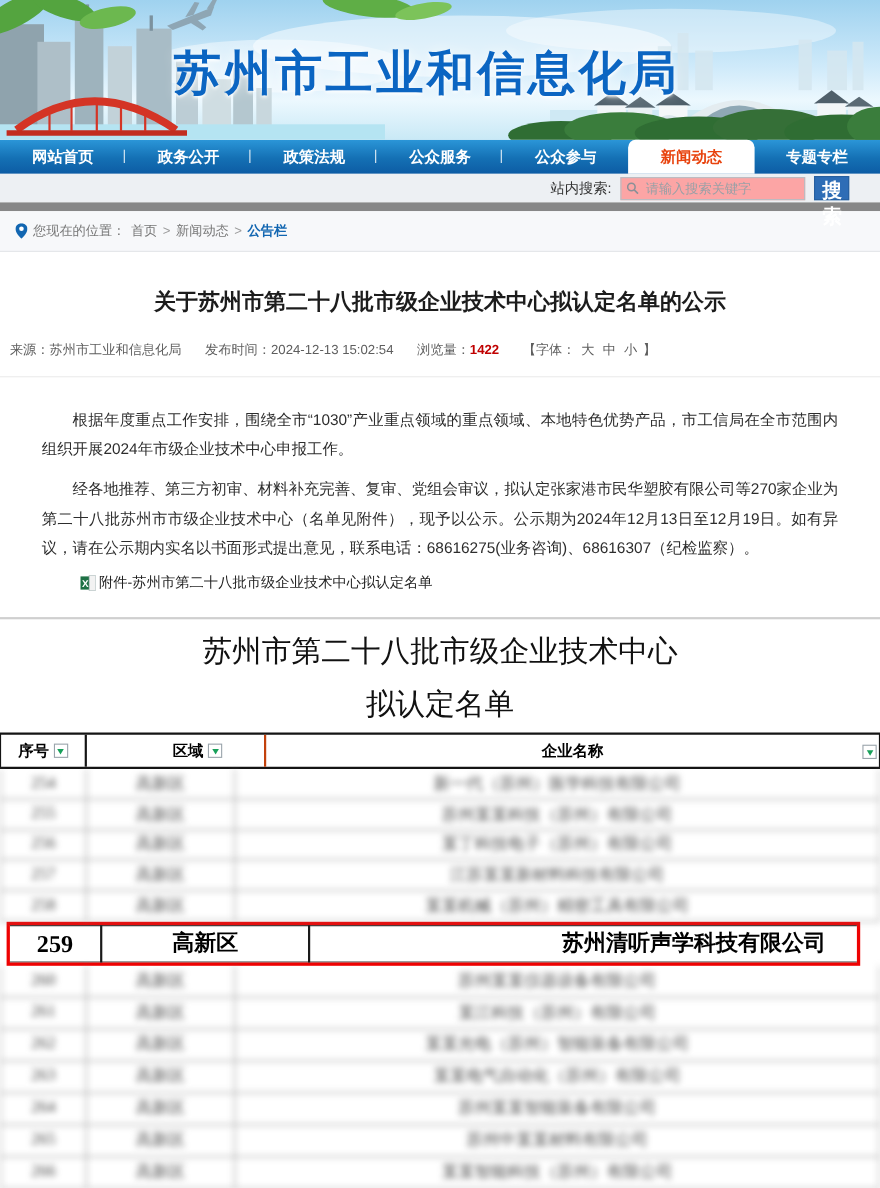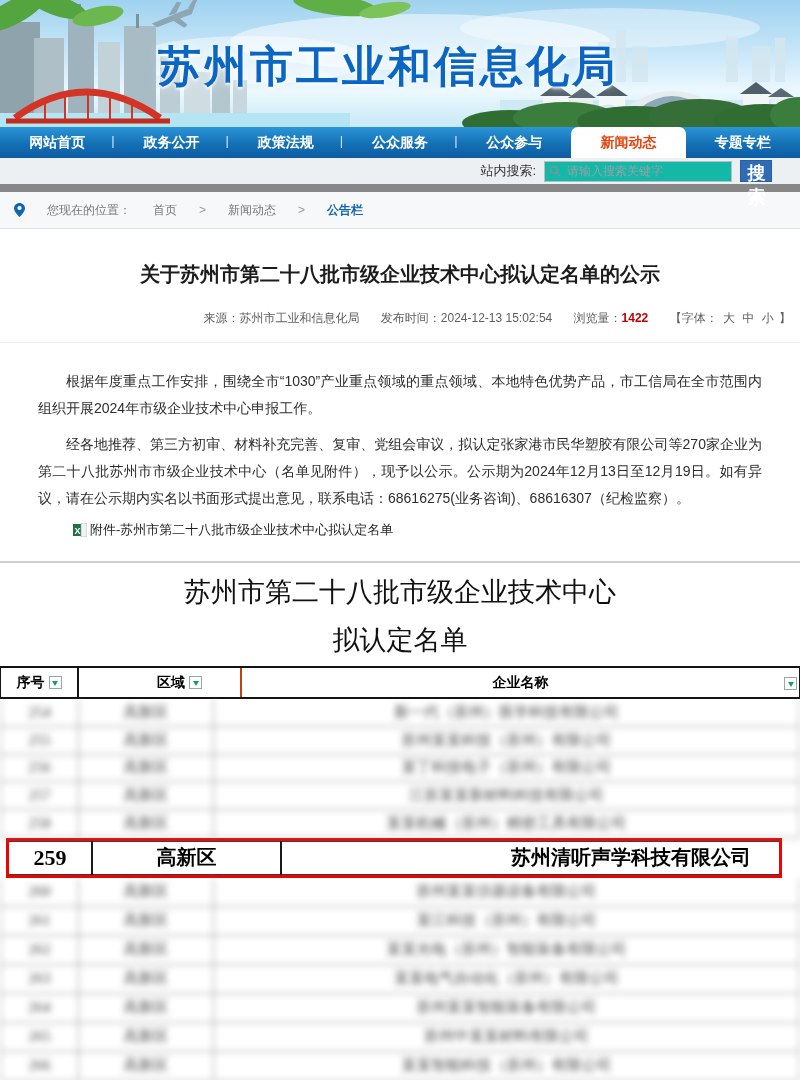--- a/index.html
+++ b/index.html
@@ -21,41 +21,41 @@
   .nav-item:not(:first-child)::before { content:"|"; position:absolute; left:-3px; top:6px;
               color:rgba(255,255,255,.8); font-weight:normal; font-size:13px; }
   .nav-item.active { background:#fff; color:#e8430e; border-radius:7px 7px 0 0; }
   .nav-item.active::before, .nav-item.active + .nav-item::before { display:none; }
 
   
   .search-row { height:26px; background:#edf0f3; display:flex; align-items:center;
                 justify-content:flex-end; padding-right:28px; gap:8px; }
   .search-label { font-size:13px; color:#333; }
   .search-box { position:relative; }
-  .search-box input { width:188px; height:21px; border:1px solid #b7bdc4; background:#14b8a6;
+  .search-box input { width:168px; height:21px; border:1px solid #b7bdc4; background:#fca5a5;
                       font-size:12px; padding:0 4px 0 22px; color:#333; outline:none; }
   .search-box input::placeholder { color:#9aa0a6; }
   .mag { position:absolute; left:5px; top:4px; }
   .search-btn { width:32px; height:22px; background:#2e6db6; border:1px solid #275f9f; color:#fff;
                 font-size:18px; font-weight:bold; letter-spacing:3px; cursor:pointer; padding-left:4px;}
 
   .gray-strip { height:8px; background:#878787; }
 
   
   .breadcrumb { height:37px; background:#f7f8fa; border-bottom:1px solid #e3e5e8;
-                display:flex; align-items:center; padding-left:14px; gap:22px;
+                display:flex; align-items:center; padding-left:14px; gap:5px;
                 font-size:12px; color:#777; }
   .crumb-link { color:#777; cursor:pointer; }
   .crumb-sep { color:#999; }
   .crumb-current { color:#1266b1; font-weight:bold; cursor:pointer; }
 
   
   .article { padding-top:32px; }
   .article-title { text-align:center; font-size:20px; font-weight:bold; color:#1c1c1c; padding:0 40px; }
-  .article-meta { text-align:right; font-size:12px; color:#5e5e5e; margin-top:22px;
+  .article-meta { text-align:left; font-size:12px; color:#5e5e5e; margin-top:22px;
                   padding-bottom:15px; border-bottom:1px solid #ececec; }
   .article-meta .seg { margin:0 9px; }
   .views { color:#c00000; font-weight:bold; }
   .fontsize-ctrl { cursor:pointer; margin:0 2px; }
   .article-body { margin:25px 38px 0; font-size:14px; color:#2d2d2d; line-height:27px; text-align:justify; }
   .article-body p { text-indent:2em; margin-bottom:9px; }
   .attachment { margin:8px 0 0 73px; font-size:13px; color:#1f1f1f; display:flex; align-items:center; gap:3px; cursor:pointer; }
   .xls-icon { width:14px; height:14px; display:inline-block; }
 
   

